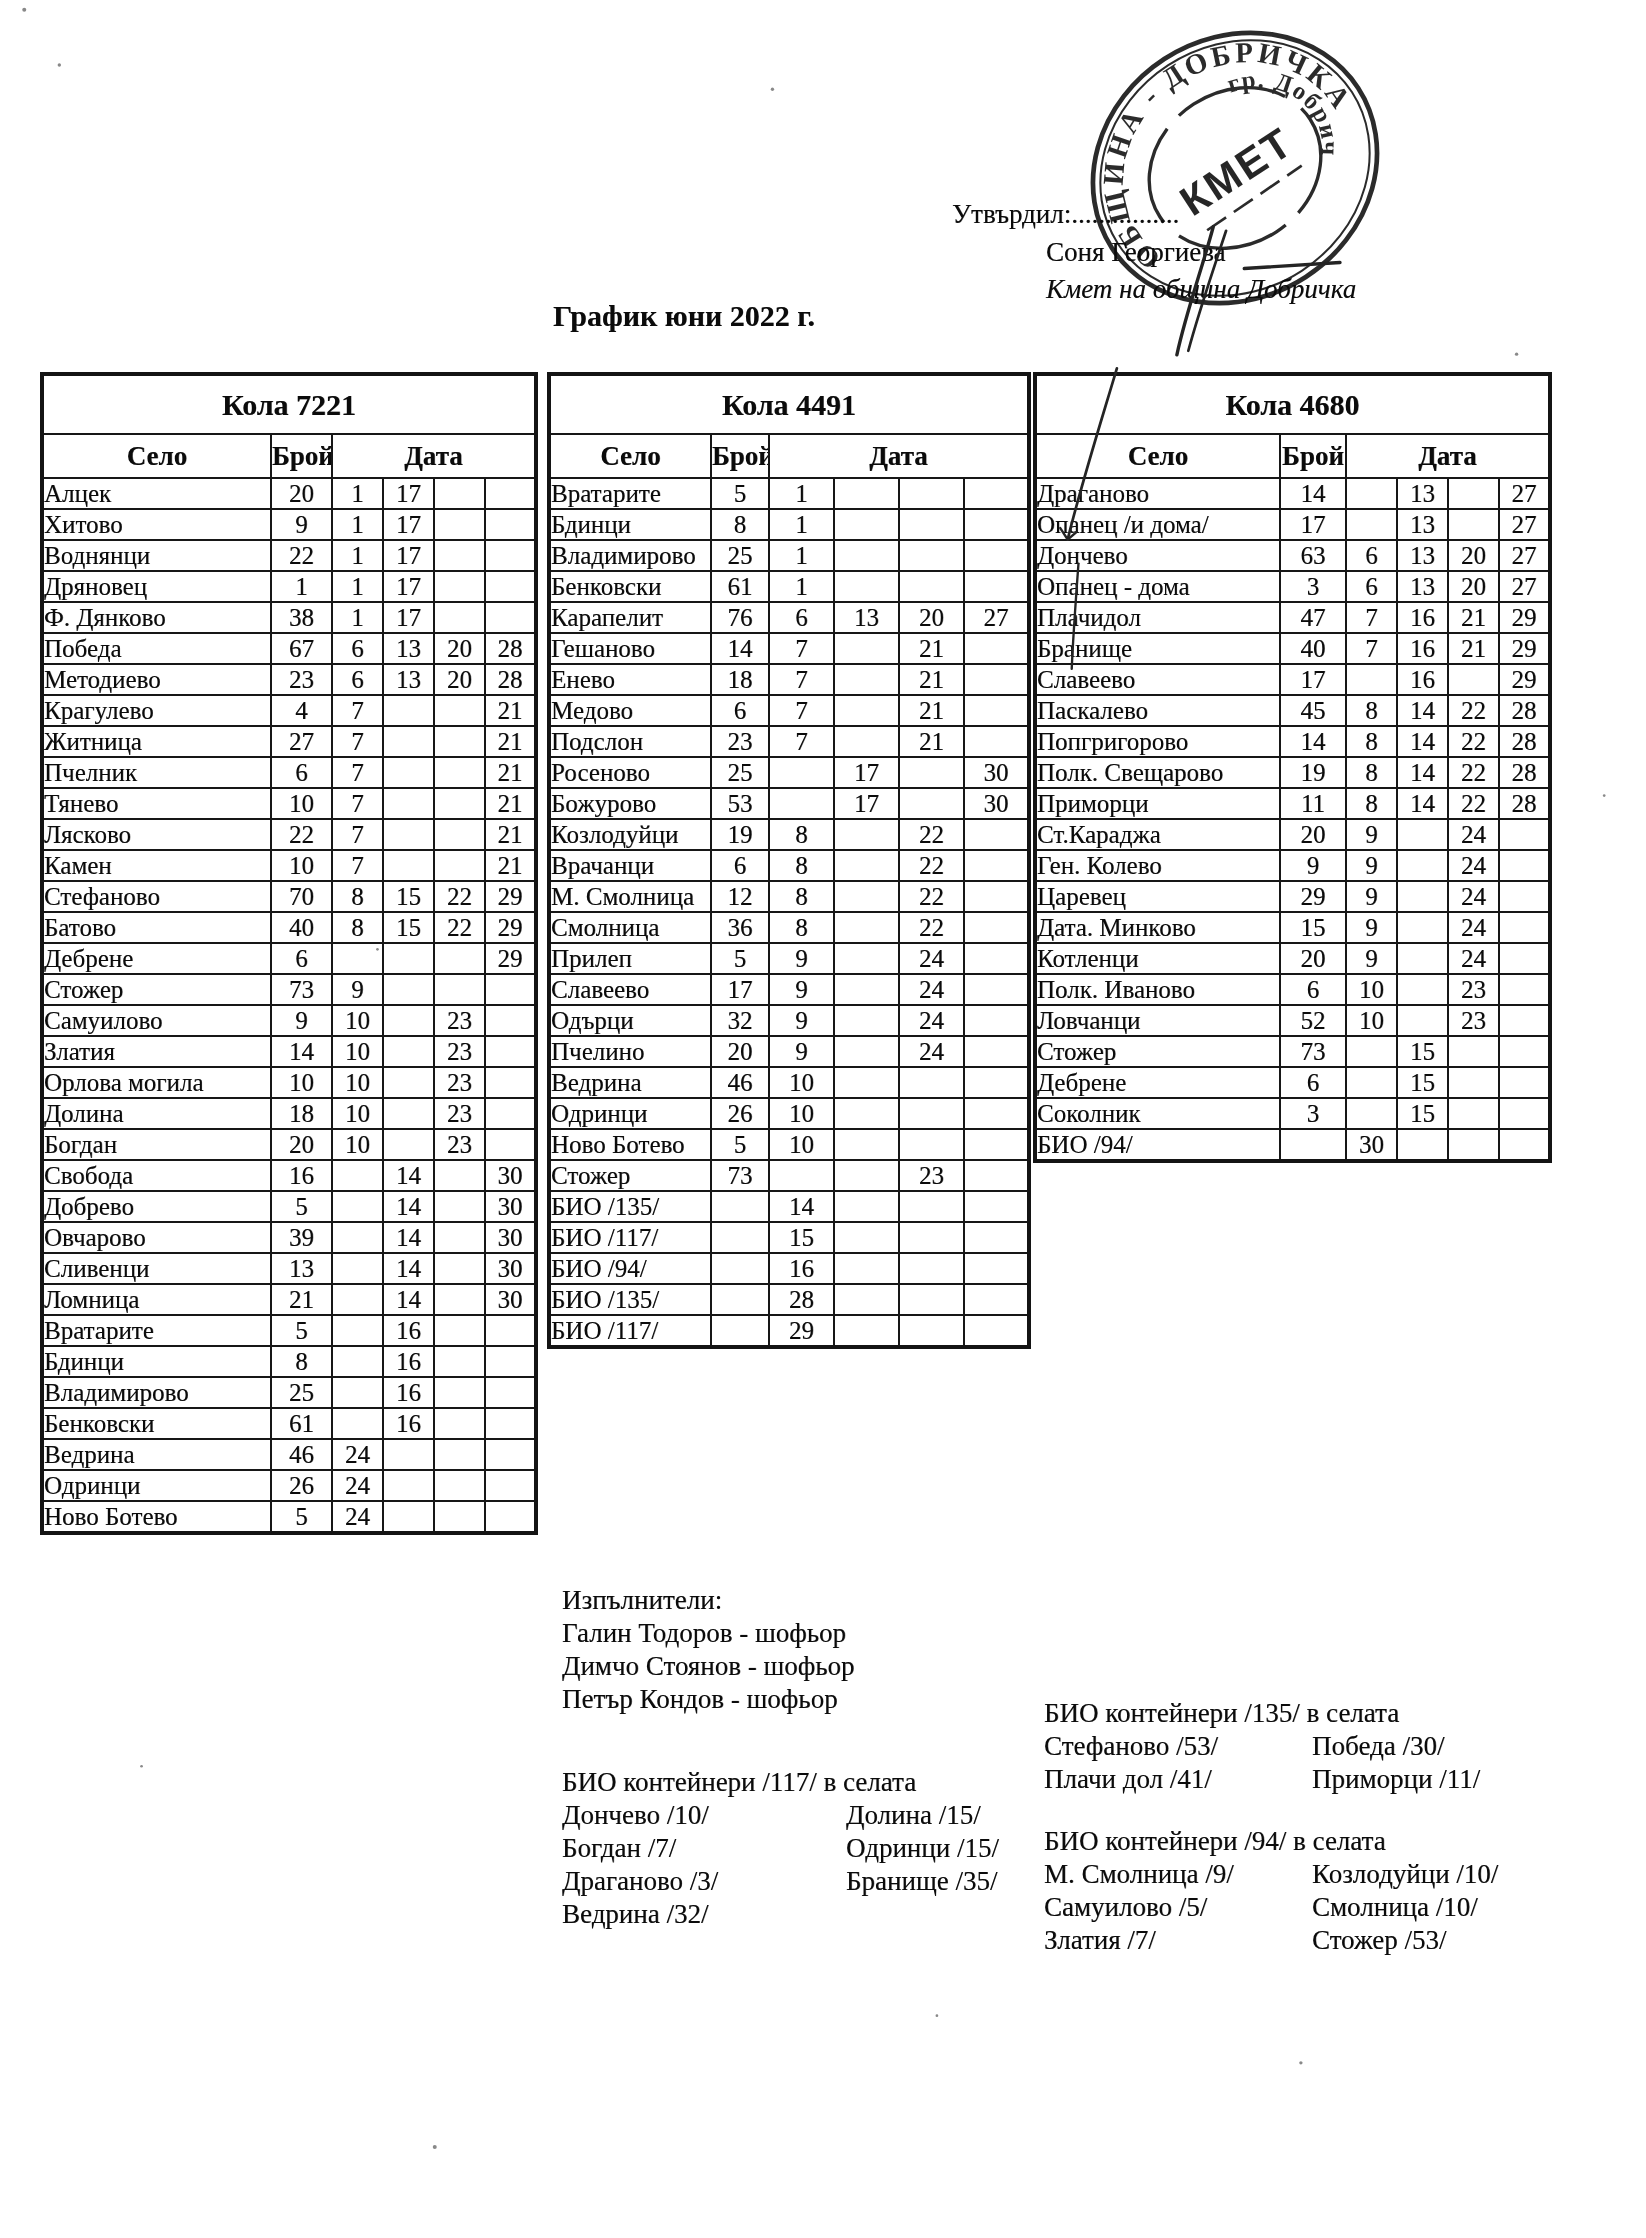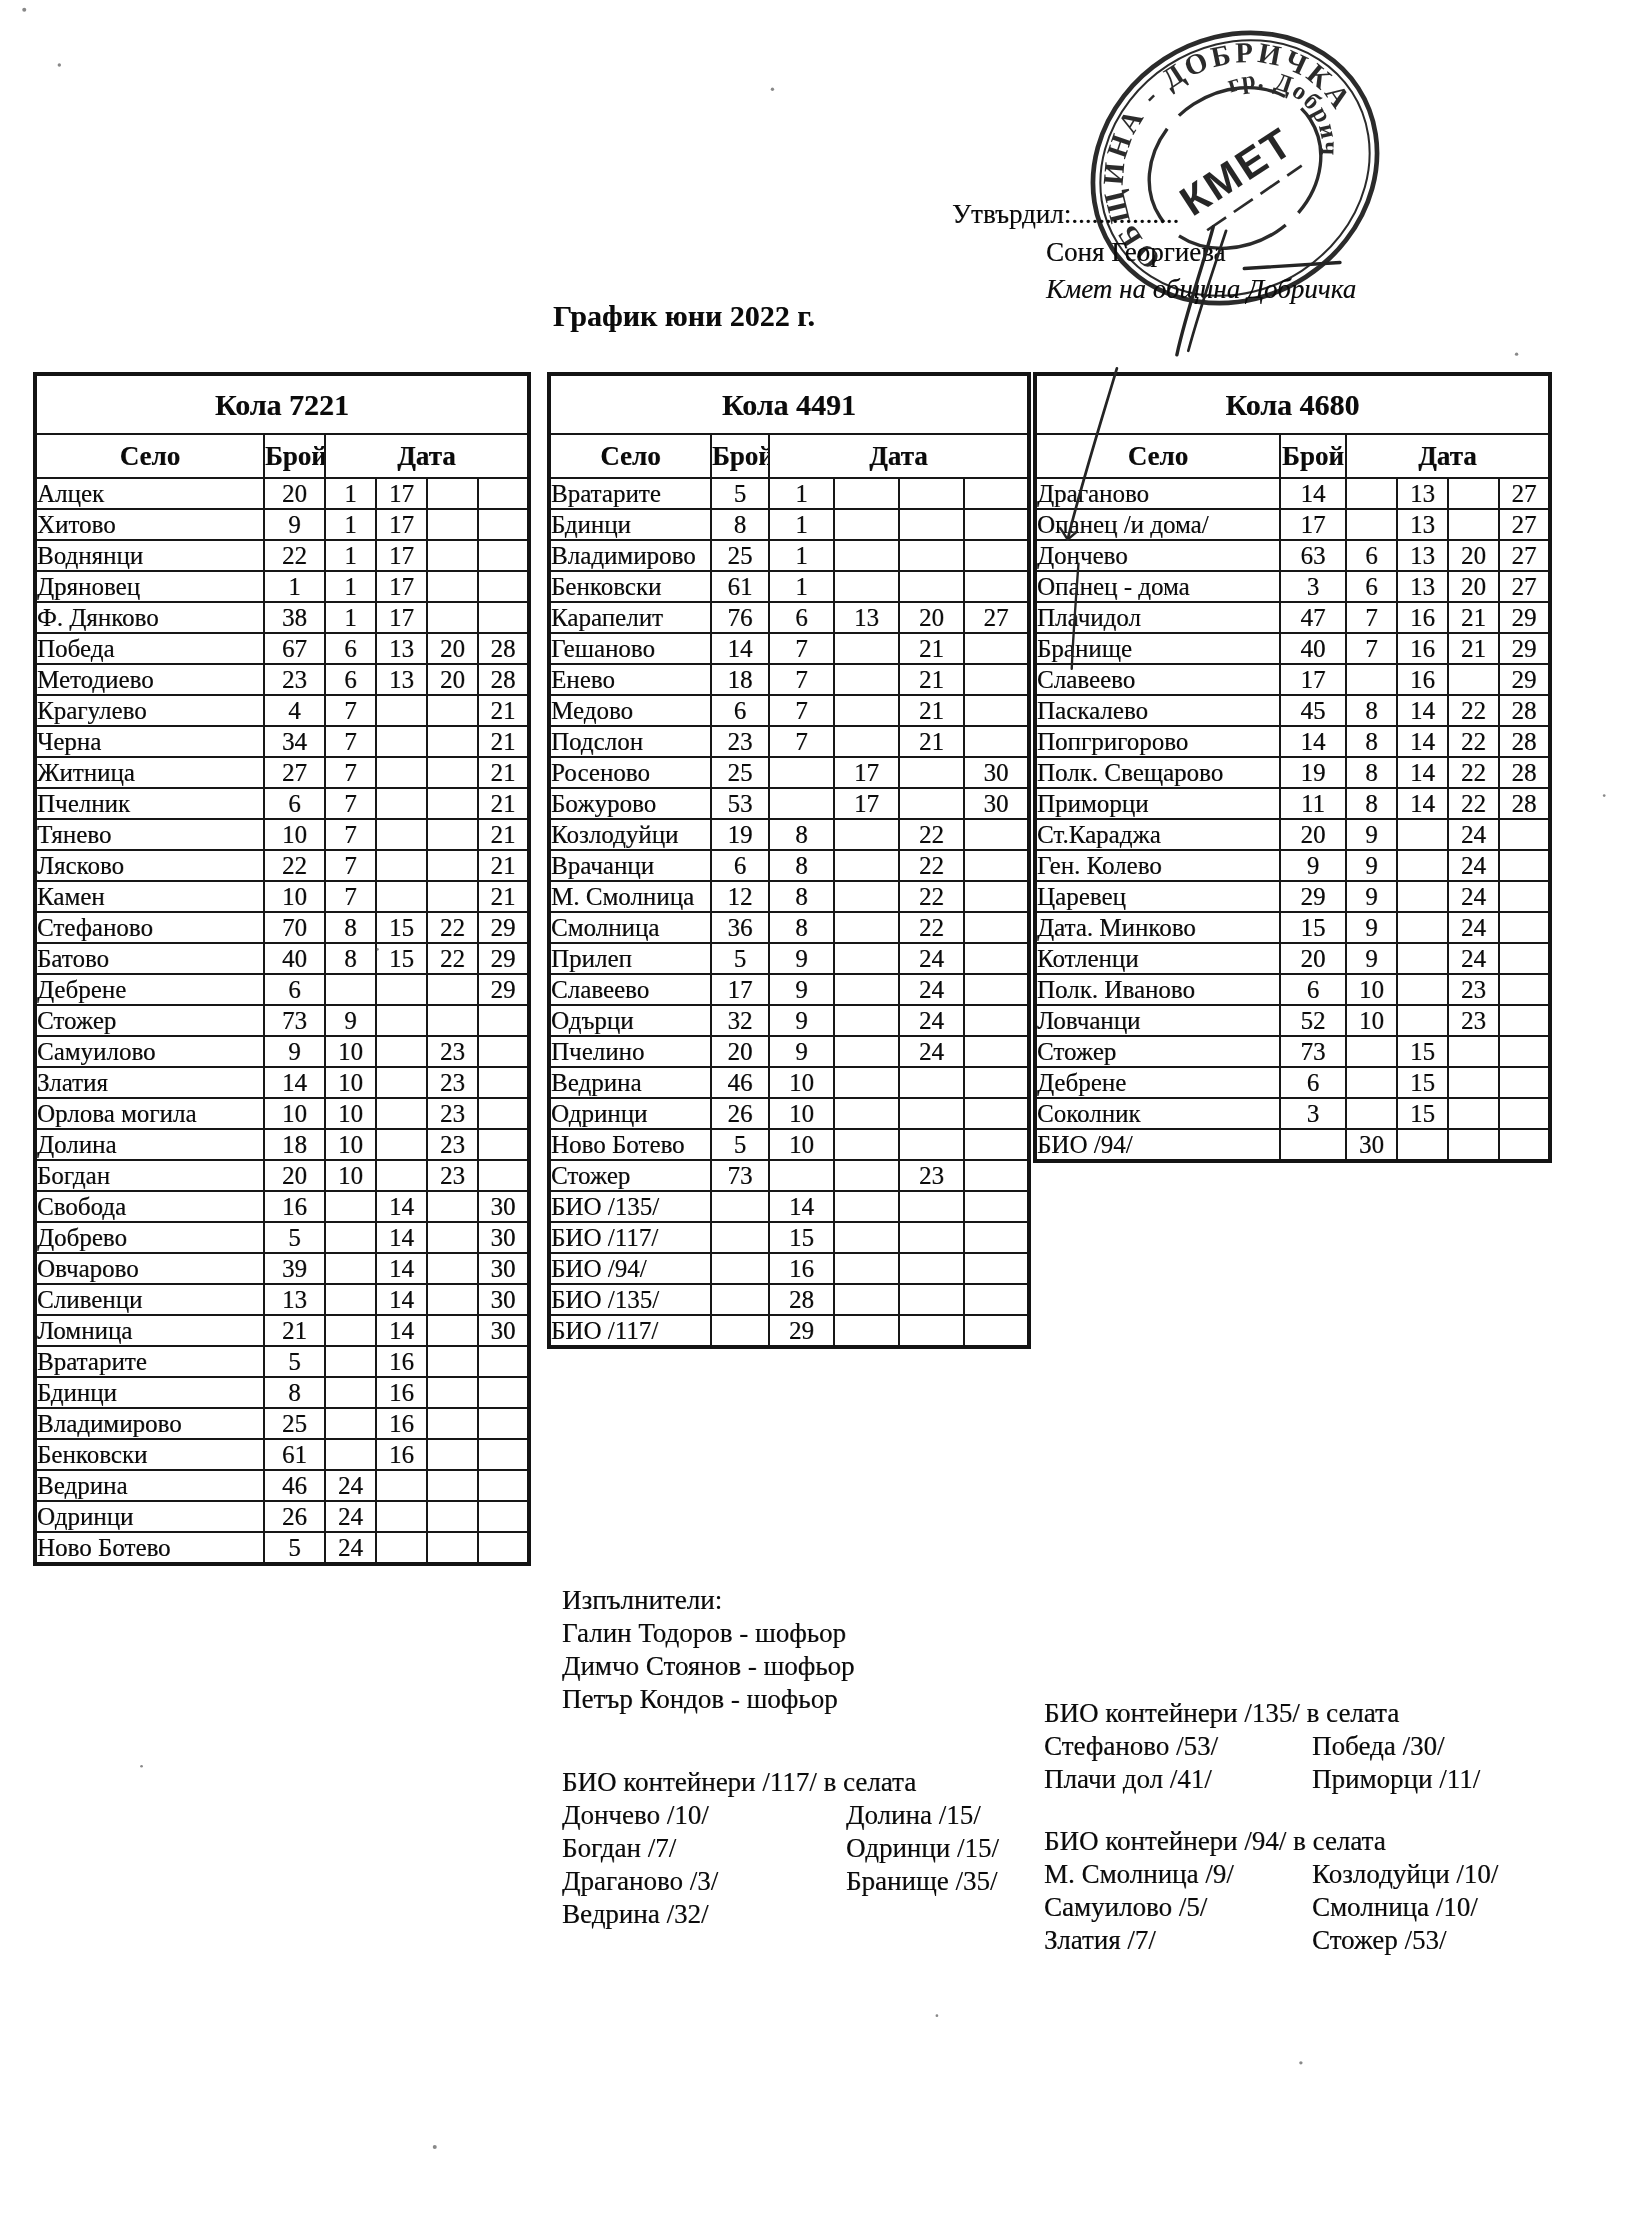--- a/index.html
+++ b/index.html
@@ -21,21 +21,21 @@
   .approver-name{ left:1046px; top:237px; font-size:27px; }
   .approver-title{ left:1046px; top:274px; font-size:27px; font-style:italic; }
   .doc-title{ left:553px; top:299px; font-size:30px; font-weight:700; }
 
   
   .stamp{ position:absolute; left:1070px; top:1.3px; width:330px; height:334px; opacity:.93; }
 
   
   .tables{ position:absolute; top:372px; left:0; width:1646px; height:1186px; }
   .tablewrap{ position:absolute; top:0; }
-  .tablewrap:nth-child(1){ left:33px;  width:394px; }
+  .tablewrap:nth-child(1){ left:40px;  width:394px; }
   .tablewrap:nth-child(2){ left:547px; width:480px; }
   .tablewrap:nth-child(3){ left:1033px;width:514px; }
 
   table.sched{ width:100%; border-collapse:collapse; table-layout:fixed; border:4px solid #141414; }
   table.sched th, table.sched td{
     border:2px solid #171717; padding:0; vertical-align:middle;
     font-family:"Liberation Serif","DejaVu Serif",serif;
     text-shadow:0.4px 0.4px 0 rgba(0,0,0,.45);
     overflow:hidden;
   }
@@ -166,28 +166,20 @@
             <td class="v">Методиево</td>
             <td class="c">23</td>
             <td class="d">6</td>
             <td class="d">13</td>
             <td class="d">20</td>
             <td class="d">28</td>
           </tr>
             <tr>
             <td class="v">Крагулево</td>
             <td class="c">4</td>
-            <td class="d">7</td>
-            <td class="d"></td>
-            <td class="d"></td>
-            <td class="d">21</td>
-          </tr>
-            <tr>
-            <td class="v">Черна</td>
-            <td class="c">34</td>
             <td class="d">7</td>
             <td class="d"></td>
             <td class="d"></td>
             <td class="d">21</td>
           </tr>
             <tr>
             <td class="v">Житница</td>
             <td class="c">27</td>
             <td class="d">7</td>
             <td class="d"></td>

